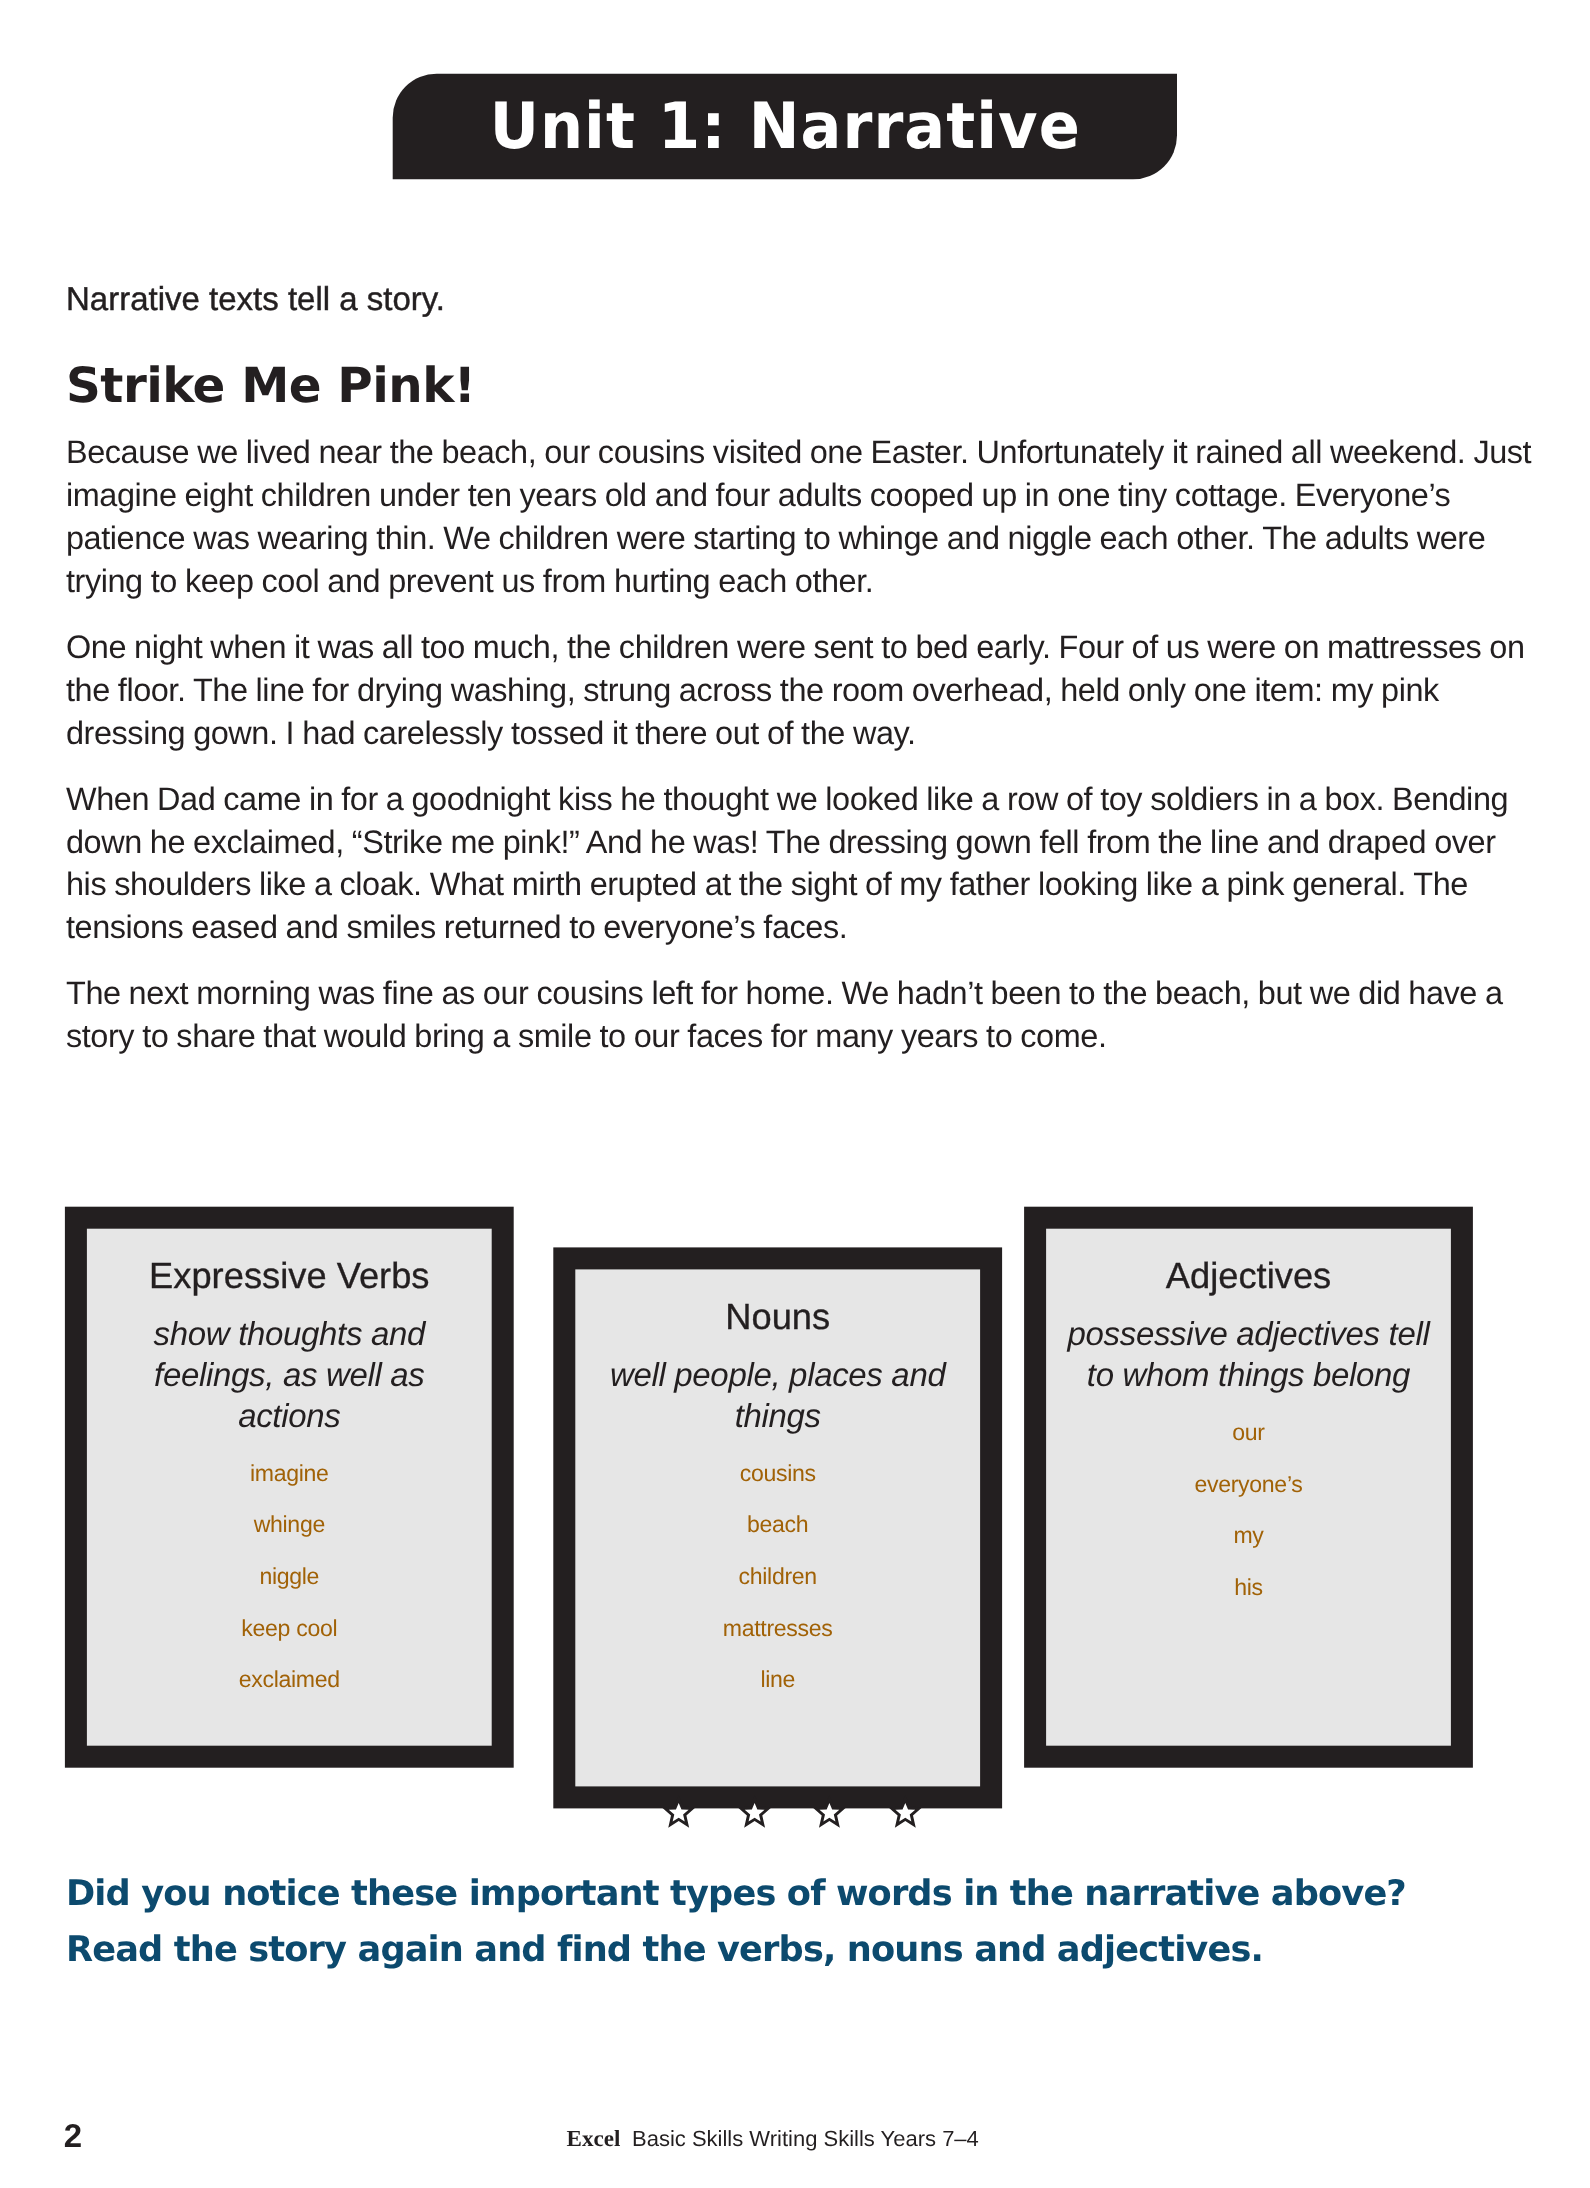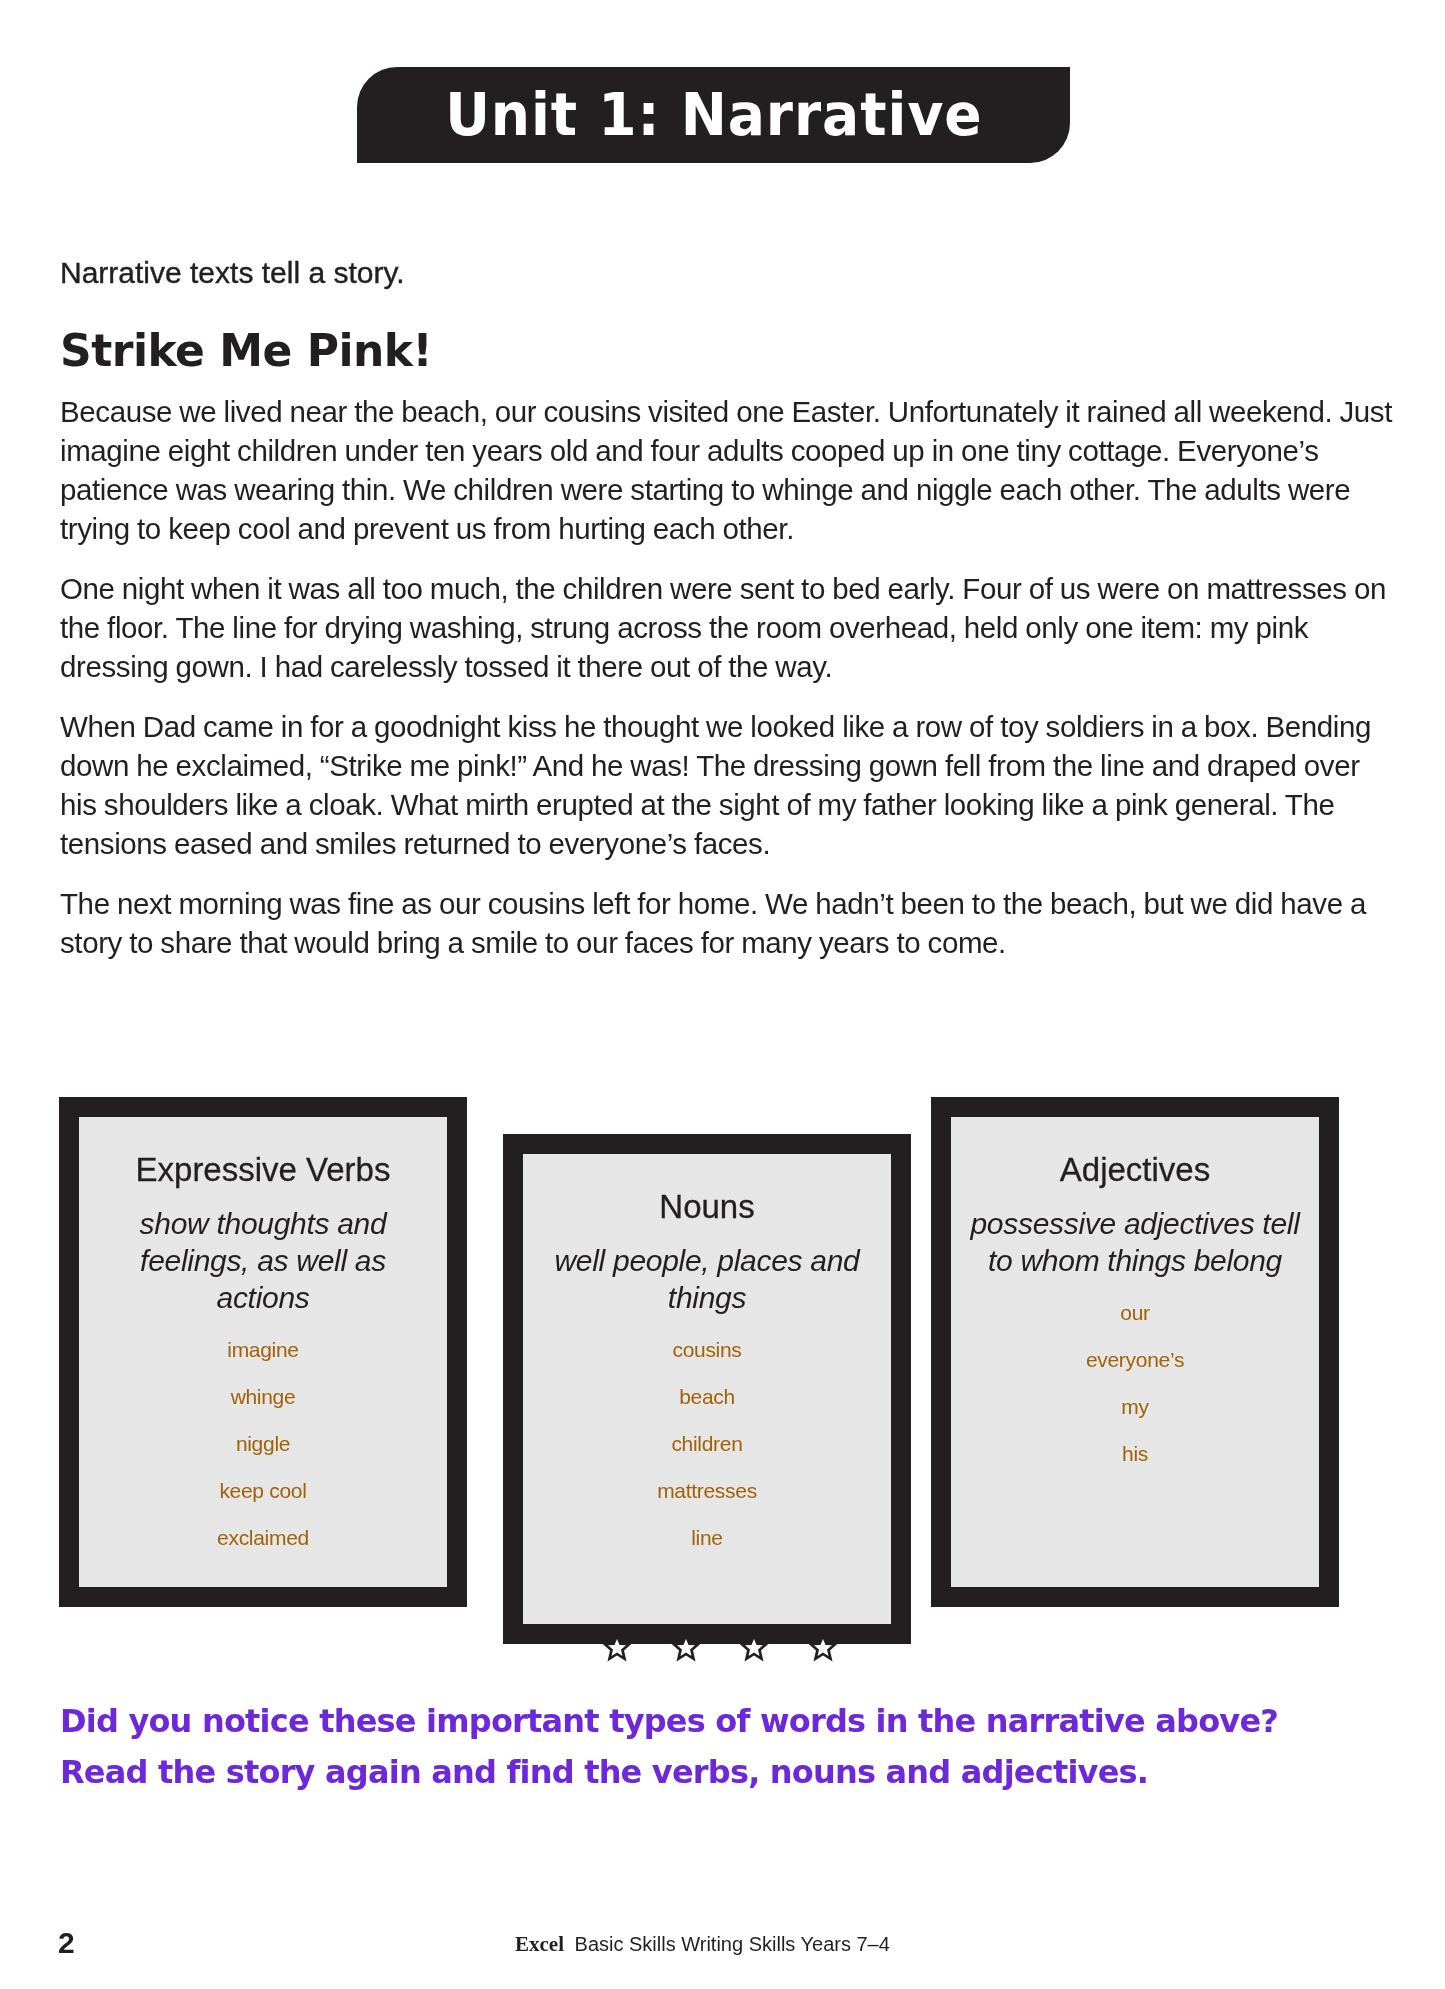--- a/index.html
+++ b/index.html
@@ -114,21 +114,21 @@
       background-repeat: repeat-y;
     }
     .box .inner {
       position: absolute;
       left: 20px;
       top: 20px;
       right: 20px;
       bottom: 20px;
       background: #e6e6e6;
       text-align: center;
-      padding-top: 34px;
+      padding-top: 24px;
       box-sizing: border-box;
     }
     .box-heading {
       font-size: 33px;
       font-family: "Liberation Sans", sans-serif;
       color: #231f20;
       margin: 0 0 16px 0;
       -webkit-text-stroke: 0.3px #231f20;
     }
     .box-desc {
@@ -166,21 +166,21 @@
     }
     .question {
       position: absolute;
       left: 60px;
       top: 1696px;
       width: 1340px;
       font-family: "DejaVu Sans", sans-serif;
       font-weight: bold;
       font-size: 32px;
       line-height: 51px;
-      color: #6d28d9;
+      color: #0c4a6e;
       letter-spacing: -0.8px;
     }
     .question div { white-space: nowrap; }
     .footer-page {
       position: absolute;
       left: 58px;
       top: 1926px;
       font-family: "Liberation Sans", sans-serif;
       font-weight: bold;
       font-size: 30px;

